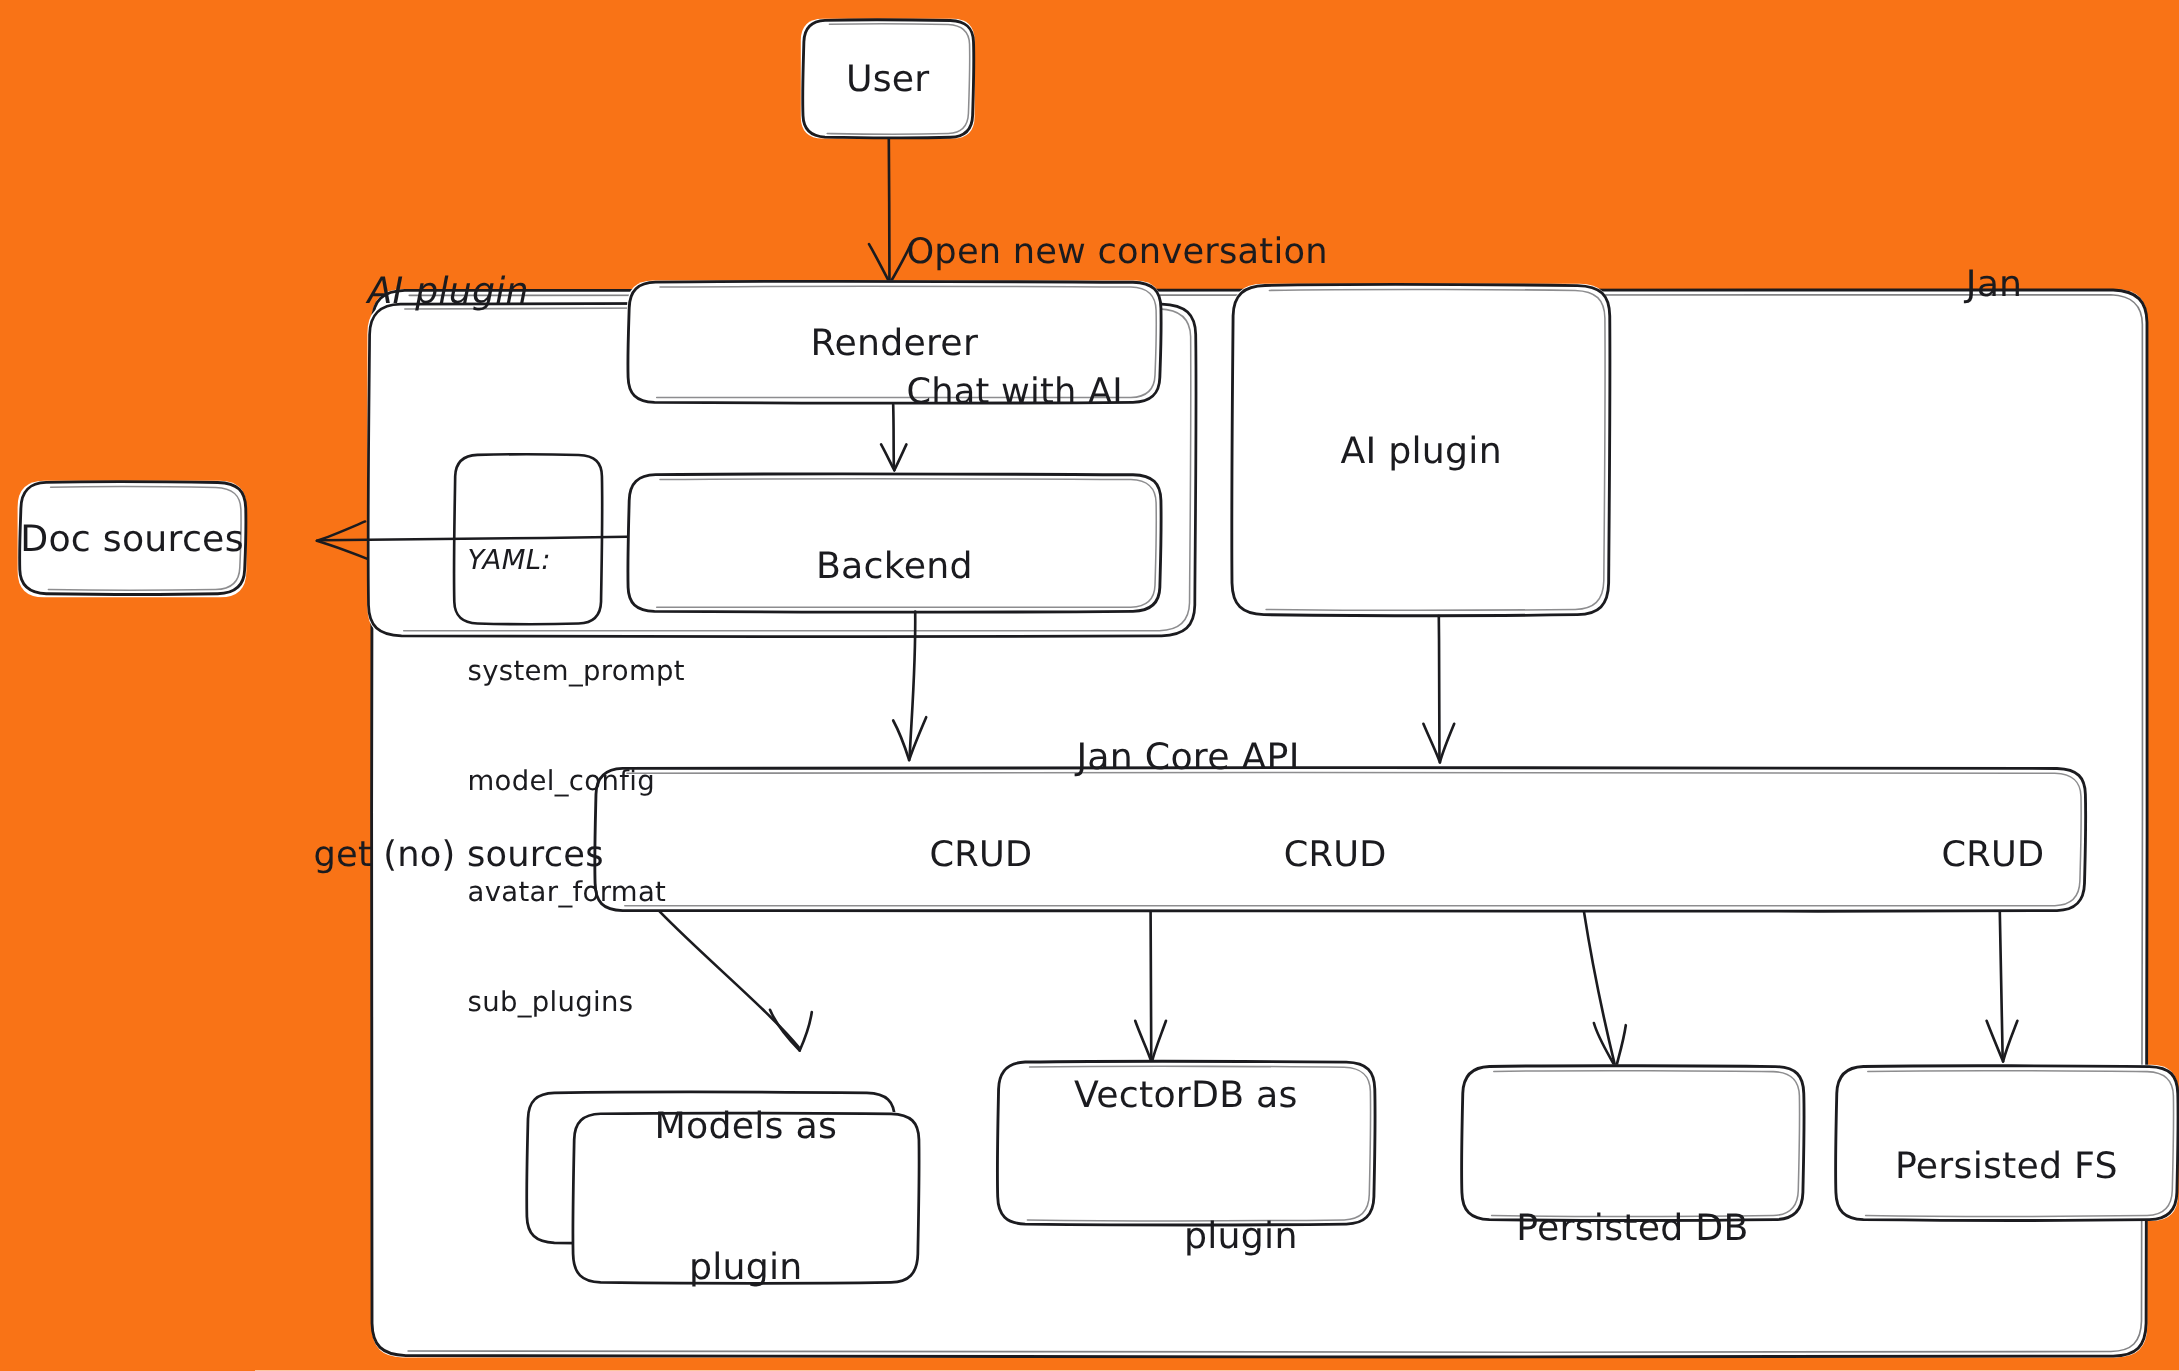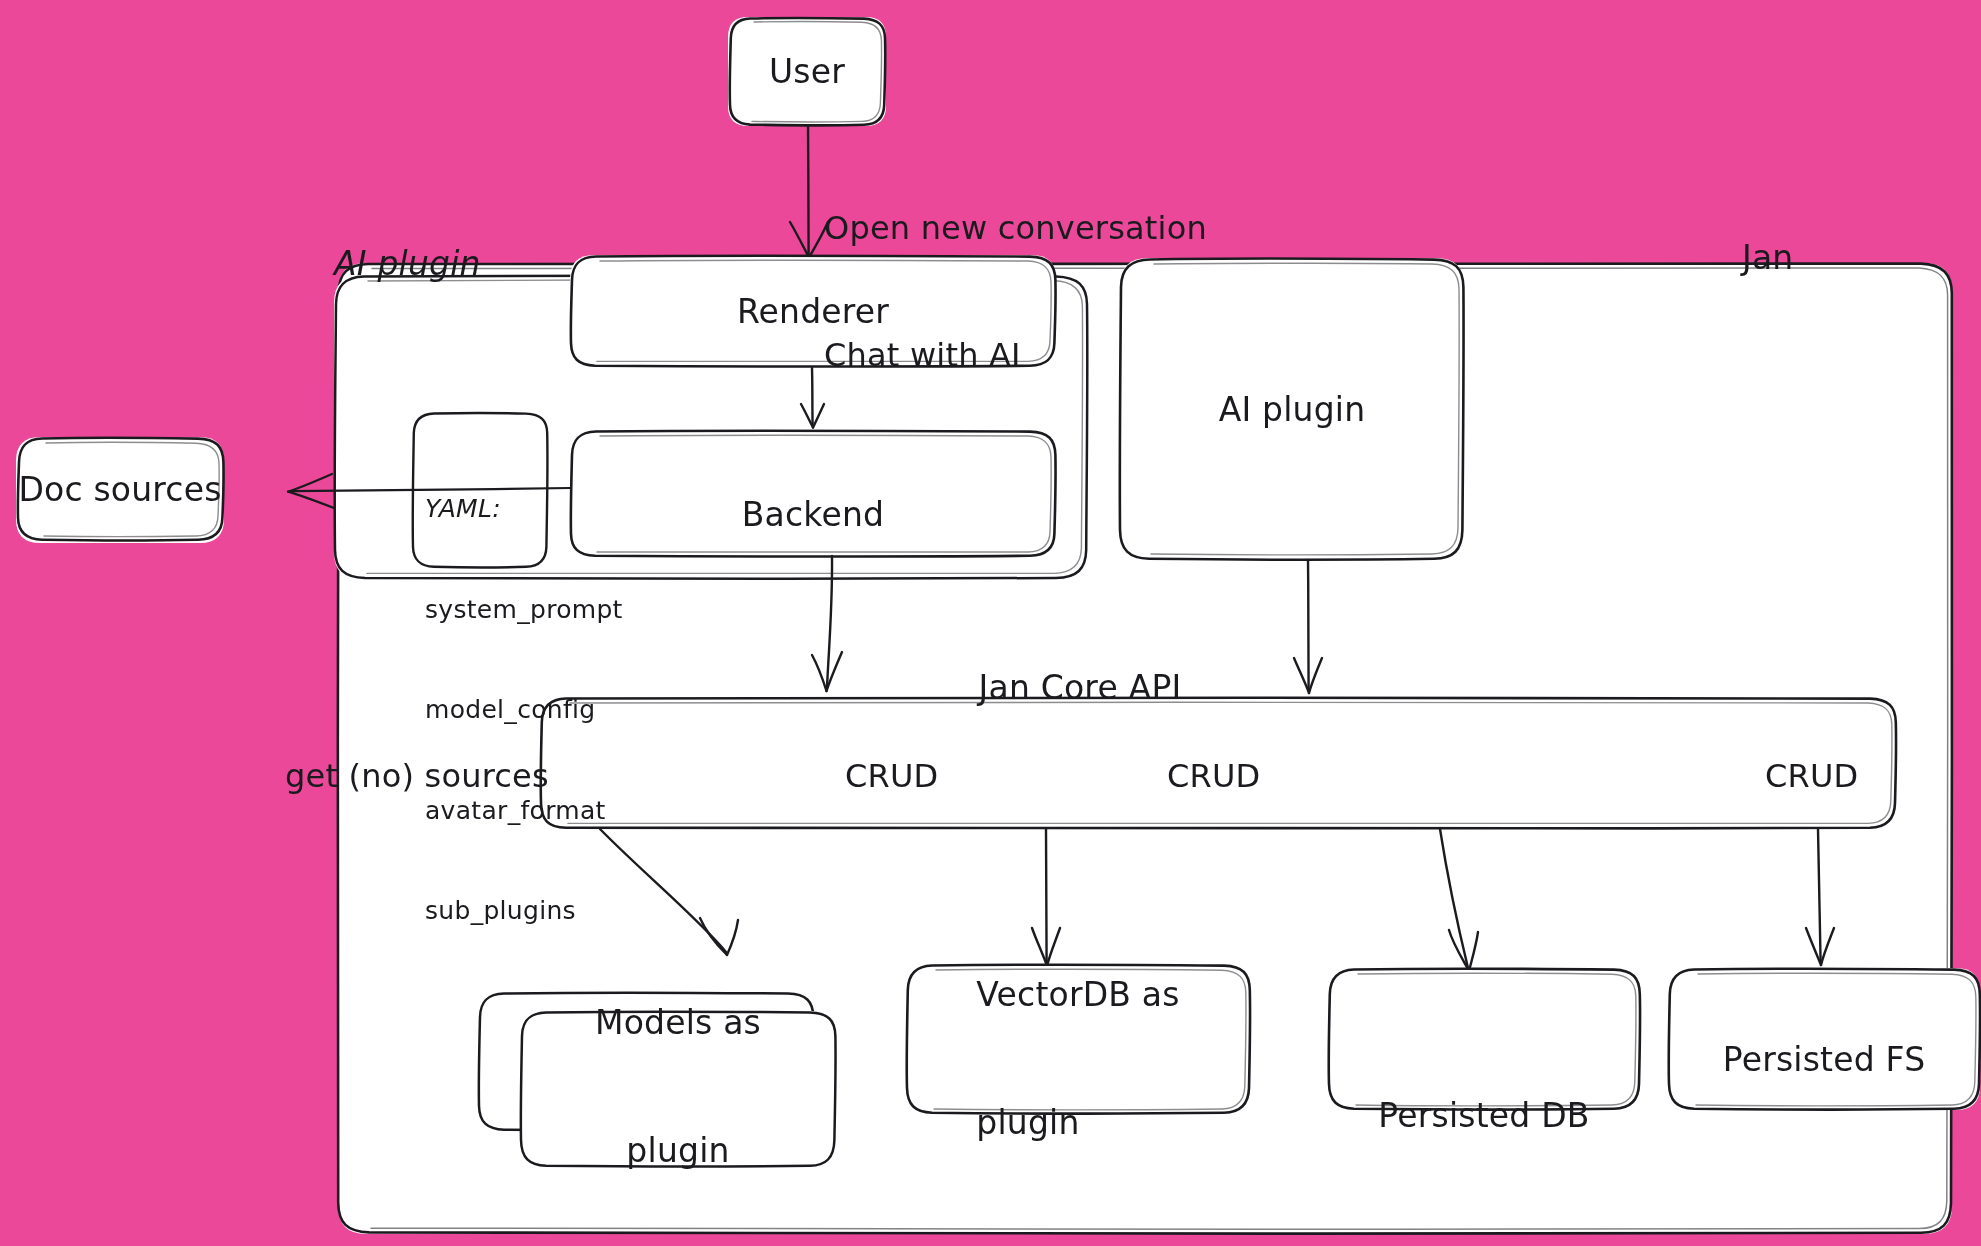--- a/index.html
+++ b/index.html
@@ -11,21 +11,21 @@
   body {
     width: 1981px;
     height: 1246px;
     overflow: hidden;
     font-family: "DejaVu Sans", sans-serif;
   }
   #diagram-root {
     position: relative;
     width: 1981px;
     height: 1246px;
-    background: #ec4899;
+    background: #f97316;
   }
   svg#sketch {
     position: absolute;
     top: 0;
     left: 0;
     width: 1981px;
     height: 1246px;
     display: block;
   }
   .stroke {
@@ -372,21 +372,21 @@
 
   </svg>
 
   <div class="txt node-label" style="left: 807px; top: 72px;">User</div>
 
   <div class="txt edge-label" style="left:824px; top:123px;">
     <div>Open new conversation</div>
     <div>Chat with AI</div>
   </div>
 
-  <div class="txt container-label" style="left:1742px; top:238px;">Jan</div>
+  <div class="txt container-label" style="left:1787px; top:238px;">Jan</div>
 
   <div class="txt container-label italicish" style="left:334px; top:244px;">AI plugin</div>
 
   <div class="txt yaml-text" style="left:425px; top:425px;">
     <div class="italicish">YAML:</div>
     <div>system_prompt</div>
     <div>model_config</div>
     <div>avatar_format</div>
     <div>sub_plugins</div>
   </div>
@@ -404,21 +404,21 @@
   <div class="txt edge-label" style="left:285px; top:755px;">get (no) sources</div>
   <div class="txt edge-label" style="left:845px; top:755px;">CRUD</div>
   <div class="txt edge-label" style="left:1167px; top:755px;">CRUD</div>
   <div class="txt edge-label" style="left:1765px; top:755px;">CRUD</div>
 
   <div class="txt node-label multi" style="left: 678px; top: 1088px; text-align: center;">
     <div>Models as</div>
     <div>plugin</div>
   </div>
 
-  <div class="txt node-label multi" style="left: 1078px; top: 1060px; text-align: left;">
+  <div class="txt node-label multi" style="left: 1078px; top: 1060px; text-align: right;">
     <div>VectorDB as</div>
     <div>plugin</div>
   </div>
 
   <div class="txt node-label" style="left: 1484px; top: 1116px; text-align: center;">Persisted DB</div>
 
   <div class="txt node-label" style="left: 1824px; top: 1060px;">Persisted FS</div>
 
 </div>
 

